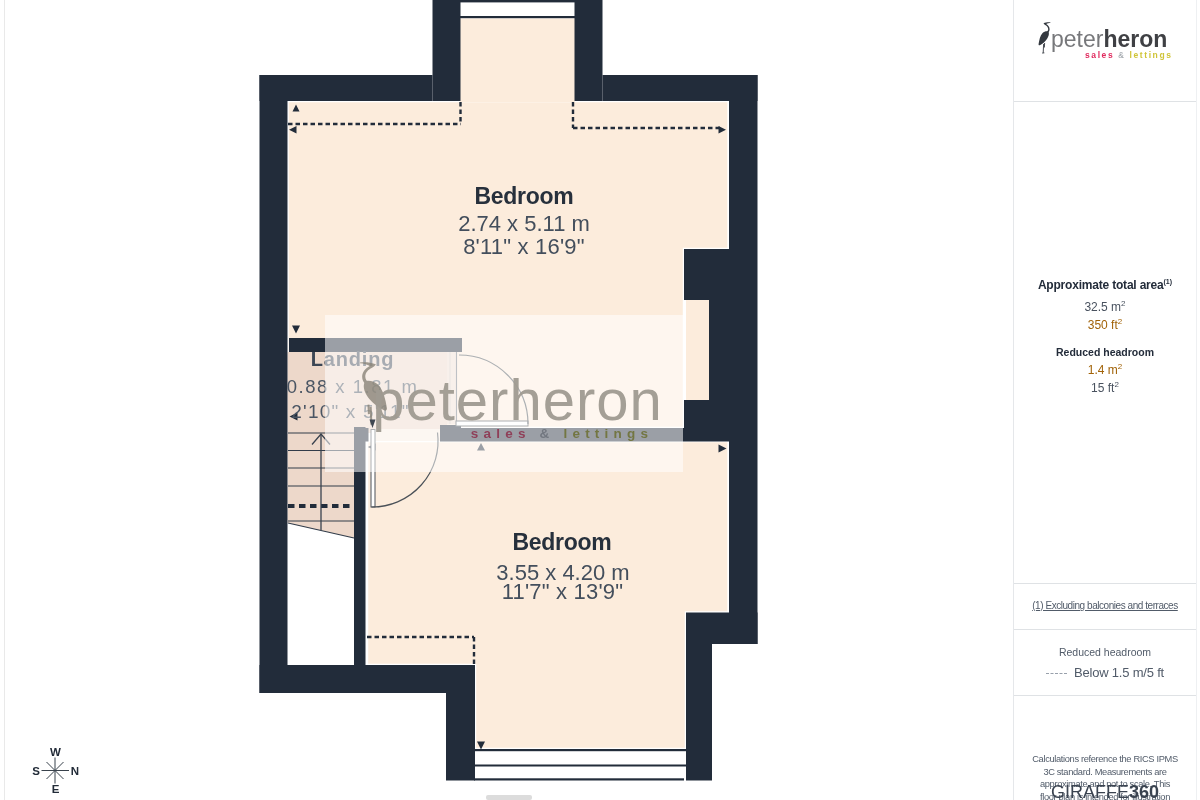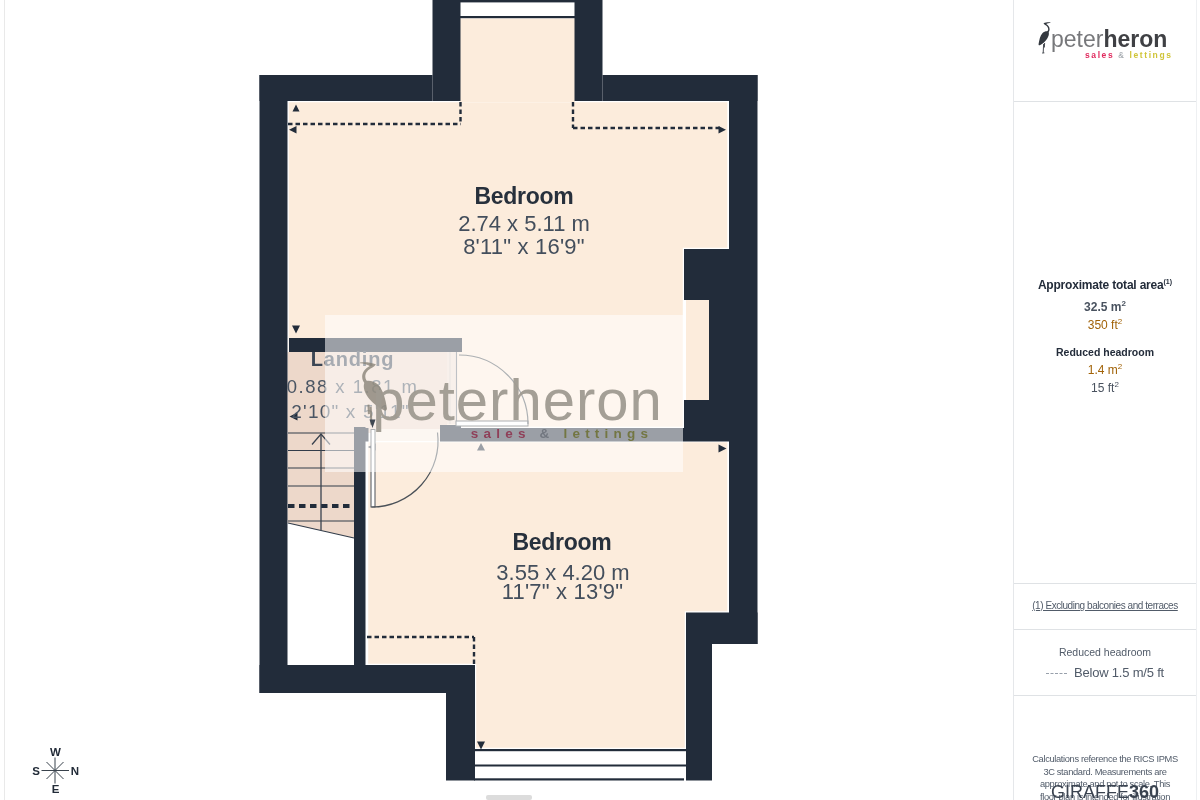--- a/index.html
+++ b/index.html
@@ -192,21 +192,21 @@
       <path d="M6.5,2.3 C8.8,1.2 12,1.1 13.6,1.45 L13.6,1.75 C11.8,1.9 10.3,2.3 9.2,3.1 C11.2,4.3 12.6,6 12.6,8.2 C12.6,9.7 12,10.9 11,11.7 L9.8,10.9 C10.7,10.2 11.2,9.2 11.2,8.1 C11.2,6.3 10,4.8 8.2,3.9 C7.5,3.5 6.8,3 6.5,2.3 Z" fill="#33383f"></path>
       <path d="M11.4,10.6 C12.7,13.1 11.2,16.6 9.2,19.1 C7.7,21.1 5.2,23.1 2.7,24.3 C2,24.6 1.4,23.9 1.6,23.1 C2.2,19.1 3.1,14.6 5.6,11.9 C7.1,10.3 10.2,9.6 11.4,10.6 Z" fill="#33383f"></path>
       <path d="M6.6,23 L6.2,32 M7.6,22 L7.4,26.5" stroke="#33383f" stroke-width="0.9" fill="none"></path>
       <path d="M5.1,32.1 L7.4,31.9" stroke="#33383f" stroke-width="0.8" fill="none"></path>
     </svg>
     <div class="abs" style="left:37px;top:26px;font-size:23px;letter-spacing:0;white-space:nowrap;"><span style="color:#77787b;">peter</span><span style="color:#3f4044;font-weight:bold;">heron</span></div>
     <div class="abs" style="left:71px;top:50px;font-size:8.5px;font-weight:bold;letter-spacing:1.6px;white-space:nowrap;"><span style="color:#e02a5e;">sales</span> <span style="color:#9aa0a6;font-weight:normal;">&amp;</span> <span style="color:#cfc437;">lettings</span></div>
   </div>
 
   <div class="abs ctr" style="left:0;top:278px;width:182px;font-size:12px;font-weight:bold;letter-spacing:-0.2px;color:#232c3a;">Approximate total area<span style="font-size:7px;vertical-align:super;letter-spacing:0;">(1)</span></div>
-  <div class="abs ctr" style="left:0;top:299px;width:182px;font-size:12px;color:#49525f;font-weight:bold;">32.5 m<span style="font-size:8px;vertical-align:super;">2</span></div>
+  <div class="abs ctr" style="left:0;top:299px;width:182px;font-size:12px;color:#49525f;">32.5 m<span style="font-size:8px;vertical-align:super;">2</span></div>
   <div class="abs ctr" style="left:0;top:317px;width:182px;font-size:12px;color:#a16207;">350 ft<span style="font-size:8px;vertical-align:super;">2</span></div>
   <div class="abs ctr" style="left:0;top:346px;width:182px;font-size:10.5px;font-weight:bold;color:#232c3a;">Reduced headroom</div>
   <div class="abs ctr" style="left:0;top:362px;width:182px;font-size:12px;color:#a16207;">1.4 m<span style="font-size:8px;vertical-align:super;">2</span></div>
   <div class="abs ctr" style="left:0;top:380px;width:182px;font-size:12px;color:#49525f;">15 ft<span style="font-size:8px;vertical-align:super;">2</span></div>
 
   <div class="abs" style="left:0;top:583px;width:182px;height:0;border-top:1px solid #dfe2e5;"></div>
   <div class="abs ctr" style="left:0;top:600px;width:182px;font-size:10px;letter-spacing:-0.45px;color:#515b69;text-decoration:underline;">(1) Excluding balconies and terraces</div>
   <div class="abs" style="left:0;top:629px;width:182px;height:0;border-top:1px solid #dfe2e5;"></div>
 
   <div class="abs ctr" style="left:0;top:646px;width:182px;font-size:10.5px;color:#515b69;">Reduced headroom</div>

